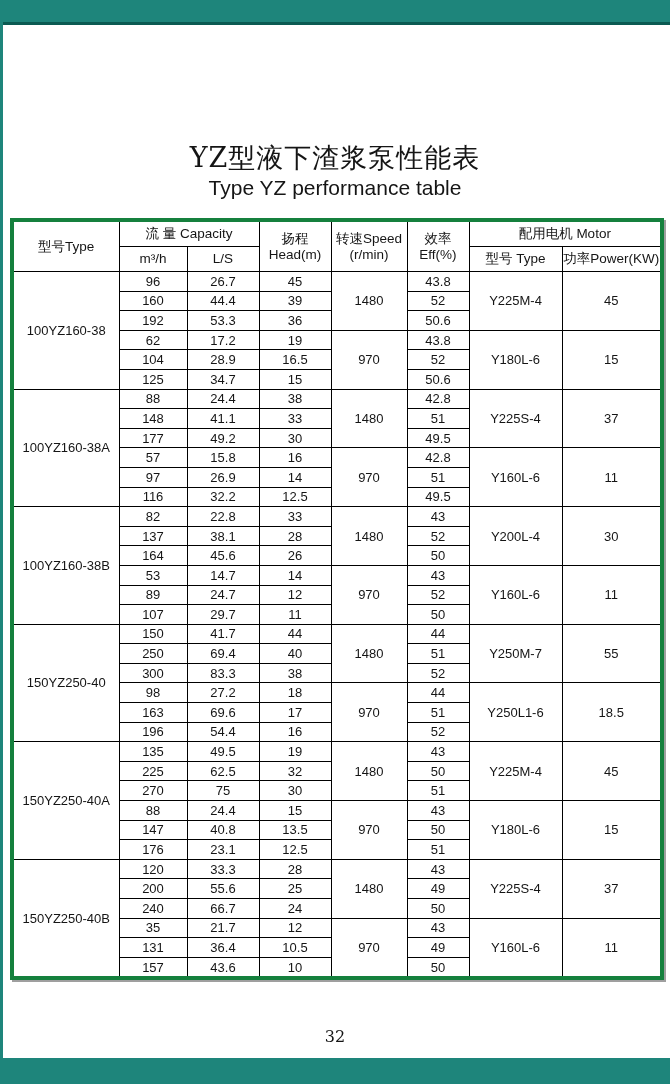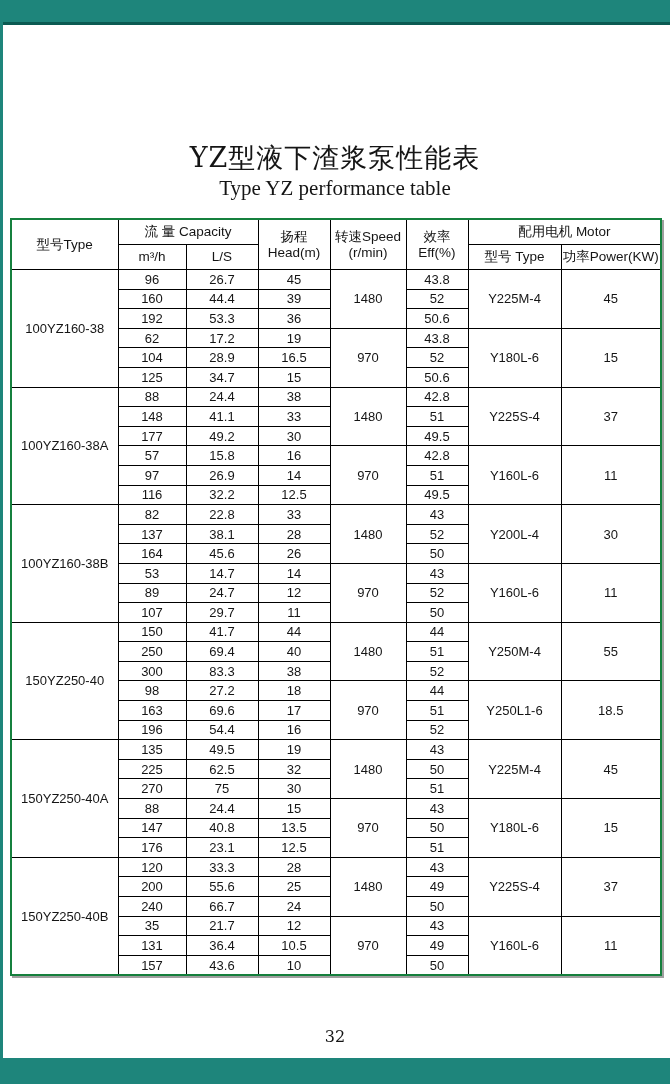--- a/index.html
+++ b/index.html
@@ -31,30 +31,30 @@
     position:absolute; top:140px; left:0;
     width:670px; text-align:center;
     font-family:"DejaVu Serif", serif;
     font-size:27px; color:#151515;
     letter-spacing:1px;
     white-space:nowrap;
   }
   .title-en {
     position:absolute; top:176px; left:0;
     width:670px; text-align:center;
-    font-family:Liberation Serif, serif;
+    font-family:Liberation Sans, sans-serif;
     font-size:21px; color:#151515;
     white-space:nowrap;
   }
   table.perf {
     position:absolute; left:10px; top:218px;
     width:650px;
     border-collapse:collapse;
     table-layout:fixed;
-    border:2px solid #15803d;
+    border:4px solid #15803d;
     box-shadow:2px 2px 0 0 #9f9f9f;
     background:#fff;
   }
   table.perf th, table.perf td {
     border:1px solid #000;
     text-align:center;
     vertical-align:middle;
     padding:0;
     font-weight:normal;
     color:#151515;
@@ -246,21 +246,21 @@
           <td>11</td>
           <td>50</td>
         </tr>
         <tr>
           <td rowspan="6">150YZ250-40</td>
           <td>150</td>
           <td>41.7</td>
           <td>44</td>
           <td rowspan="3">1480</td>
           <td>44</td>
-          <td rowspan="3">Y250M-4</td>
+          <td rowspan="3">Y250M-7</td>
           <td rowspan="3">55</td>
         </tr>
         <tr>
           <td>250</td>
           <td>69.4</td>
           <td>40</td>
           <td>51</td>
         </tr>
         <tr>
           <td>300</td>

